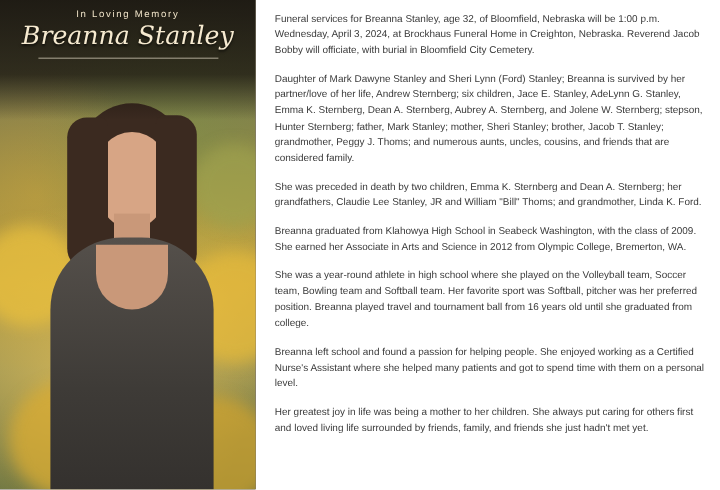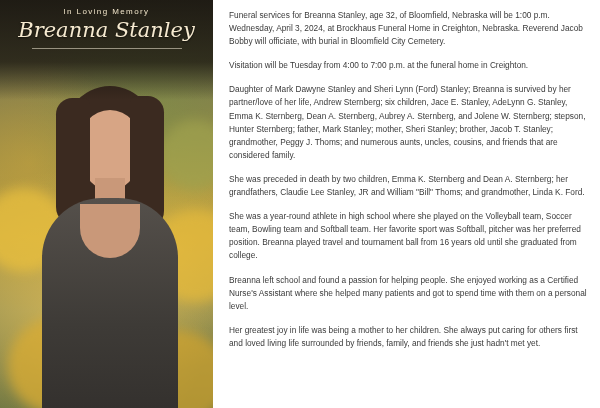--- a/index.html
+++ b/index.html
@@ -220,22 +220,22 @@
 
     <div class="memorial-text">
       <div class="in-loving">In Loving Memory</div>
       <div class="deceased-name">Breanna Stanley</div>
       <div class="name-rule"></div>
     </div>
   </div>
 
   <div class="obit">
     <p>Funeral services for Breanna Stanley, age 32, of Bloomfield, Nebraska will be 1:00 p.m. Wednesday, April 3, 2024, at Brockhaus Funeral Home in Creighton, Nebraska. Reverend Jacob Bobby will officiate, with burial in Bloomfield City Cemetery.</p>
-    <p>Visitation will be Tuesday from 4:00 to 7:00 p.m. at the funeral home in Creighton.</p>
     <p>Daughter of Mark Dawyne Stanley and Sheri Lynn (Ford) Stanley; Breanna is survived by her partner/love of her life, Andrew Sternberg; six children, Jace E. Stanley, AdeLynn G. Stanley, Emma K. Sternberg, Dean A. Sternberg, Aubrey A. Sternberg, and Jolene W. Sternberg; stepson, Hunter Sternberg; father, Mark Stanley; mother, Sheri Stanley; brother, Jacob T. Stanley; grandmother, Peggy J. Thoms; and numerous aunts, uncles, cousins, and friends that are considered family.</p>
     <p>She was preceded in death by two children, Emma K. Sternberg and Dean A. Sternberg; her grandfathers, Claudie Lee Stanley, JR and William "Bill" Thoms; and grandmother, Linda K. Ford.</p>
+    <p>Breanna graduated from Klahowya High School in Seabeck Washington, with the class of 2009. She earned her Associate in Arts and Science in 2012 from Olympic College, Bremerton, WA.</p>
     <p>She was a year-round athlete in high school where she played on the Volleyball team, Soccer team, Bowling team and Softball team. Her favorite sport was Softball, pitcher was her preferred position. Breanna played travel and tournament ball from 16 years old until she graduated from college.</p>
     <p>Breanna left school and found a passion for helping people. She enjoyed working as a Certified Nurse's Assistant where she helped many patients and got to spend time with them on a personal level.</p>
     <p>Her greatest joy in life was being a mother to her children. She always put caring for others first and loved living life surrounded by friends, family, and friends she just hadn't met yet.</p>
 
   </div>
 
 </div>
 
 </body></html>

